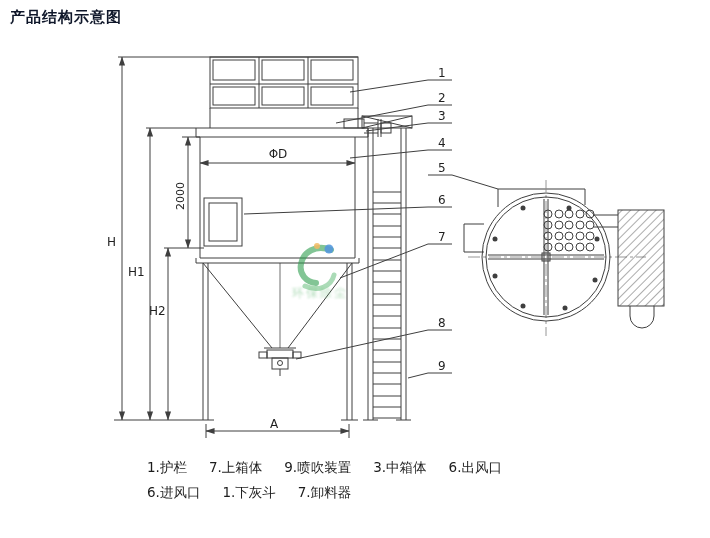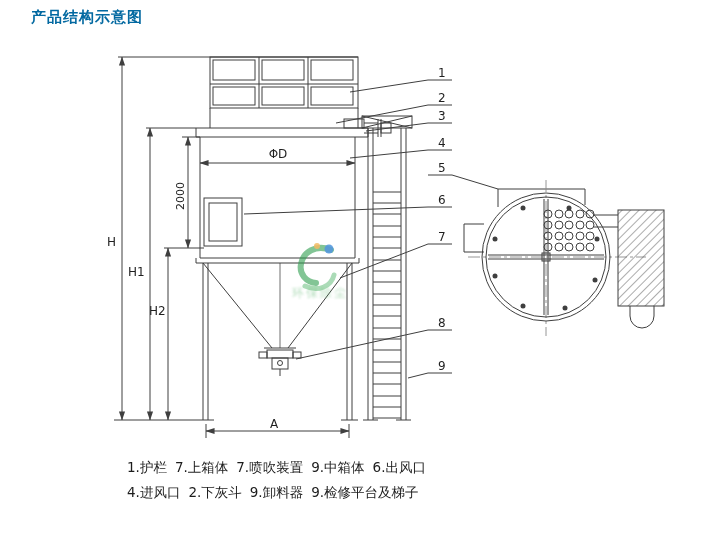--- a/index.html
+++ b/index.html
@@ -2,26 +2,26 @@
 <html><head>
 <meta charset="utf-8">
 <style>
   html,body{margin:0;padding:0;}
   body{
     width:710px;height:538px;position:relative;background:#ffffff;
     font-family:"DejaVu Sans","Liberation Sans",sans-serif;overflow:hidden;
   }
   .page-title{
     position:absolute;left:10px;top:8px;font-size:15px;font-weight:bold;
-    color:#0369a1;letter-spacing:1px;margin-left:21px;
+    color:#0f172a;letter-spacing:1px;
   }
   .legend{
     position:absolute;left:127px;top:459px;font-size:13.5px;color:#1c1c1c;
   }
-  .legend-row{display:flex;gap:8px;margin-bottom:7px;white-space:nowrap;}
+  .legend-row{display:flex;gap:22px;margin-bottom:7px;white-space:nowrap;margin-left:20px;}
   svg{position:absolute;left:0;top:0;}
   svg text{font-family:"DejaVu Sans","Liberation Sans",sans-serif;}
 </style>
 </head>
 <body>
 
 <div class="page-title">产品结构示意图</div>
 
 <svg width="710" height="538" viewBox="0 0 710 538">
   <defs>
@@ -262,23 +262,22 @@
       <text x="320" y="297" text-anchor="middle" font-size="12" letter-spacing="2" fill="#57b46a" stroke="none" opacity="0.55" style="filter:blur(1px)">环保除尘</text>
     </g>
 
   </g>
 </svg>
 
 <div class="legend">
   <div class="legend-row">
     <span>1.护栏</span>
     <span>7.上箱体</span>
-    <span>7.喷吹装置</span>
-    <span>9.中箱体</span>
+    <span>9.喷吹装置</span>
+    <span>3.中箱体</span>
     <span>6.出风口</span>
   </div>
   <div class="legend-row">
-    <span>4.进风口</span>
-    <span>2.下灰斗</span>
-    <span>9.卸料器</span>
-    <span>9.检修平台及梯子</span>
+    <span>6.进风口</span>
+    <span>1.下灰斗</span>
+    <span>7.卸料器</span>
   </div>
 </div>
 
 </body></html>

